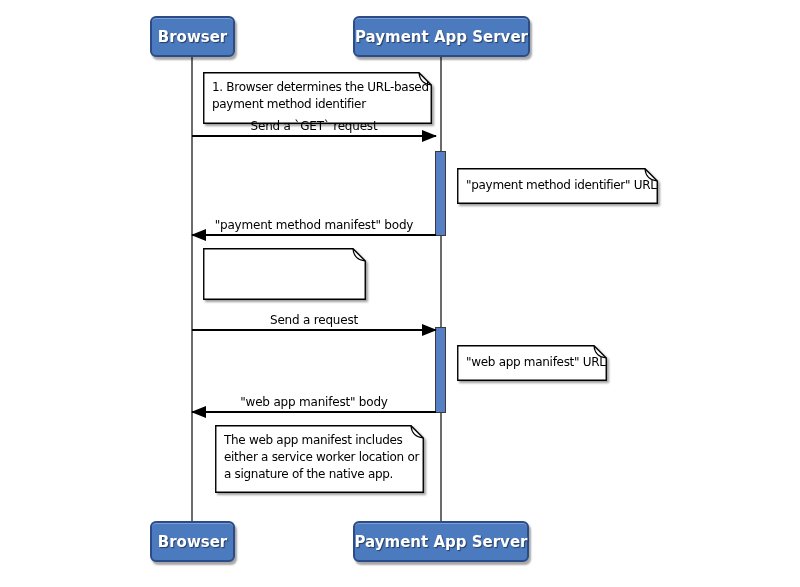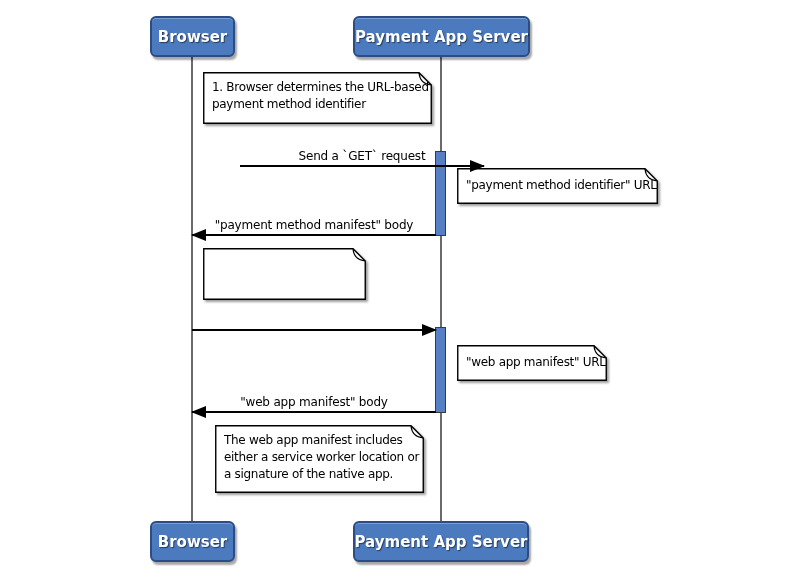--- a/index.html
+++ b/index.html
@@ -48,21 +48,21 @@
   
   .msg{position:absolute;left:192px;width:244px;height:16px;z-index:4;}
   .msg .lbl{
     position:absolute;left:0;right:0;bottom:4px;text-align:center;
     font-size:12px;letter-spacing:-0.2px;white-space:nowrap;
   }
   .msg .line{position:absolute;left:0;right:0;bottom:0;height:2px;background:#000;}
   .msg .head{position:absolute;width:0;height:0;bottom:-5px;border-top:6px solid transparent;border-bottom:6px solid transparent;}
   .msg.to-right .head{right:-1px;border-left:15px solid #000;}
   .msg.to-left .head{left:-1px;border-right:15px solid #000;}
-  .msg.m1{top:151px;margin-left:48px;}
+  .msg.m1{top:121px;}
   .msg.m2{top:220px;}
   .msg.m3{top:315px;}
   .msg.m4{top:397px;}
 </style>
 </head>
 <body>
 
 <div class="stage">
 
   <div class="lifeline ll-left"></div>
@@ -108,20 +108,21 @@
   </div>
 
   <div class="note n2">
     <svg width="163" height="52" viewBox="0 0 163 52">
       <polygon points="0.75,0.75 150,0.75 162.25,13 162.25,51.25 0.75,51.25" fill="#ffffff" stroke="#000000" stroke-width="1.4"></polygon>
       <path d="M 150,0.75 Q 151,12 162.25,13" fill="none" stroke="#000000" stroke-width="1.2"></path>
     </svg>
   </div>
 
   <div class="msg m3 to-right">
+    <div class="lbl">Send a request</div>
     <div class="line"></div>
     <div class="head"></div>
   </div>
 
   <div class="note nr2">
     <svg width="150" height="36" viewBox="0 0 150 36">
       <polygon points="0.75,0.75 137,0.75 149.25,13 149.25,35.25 0.75,35.25" fill="#ffffff" stroke="#000000" stroke-width="1.4"></polygon>
       <path d="M 137,0.75 Q 138,12 149.25,13" fill="none" stroke="#000000" stroke-width="1.2"></path>
     </svg>
     <div class="note-text">"web app manifest" URL</div>

